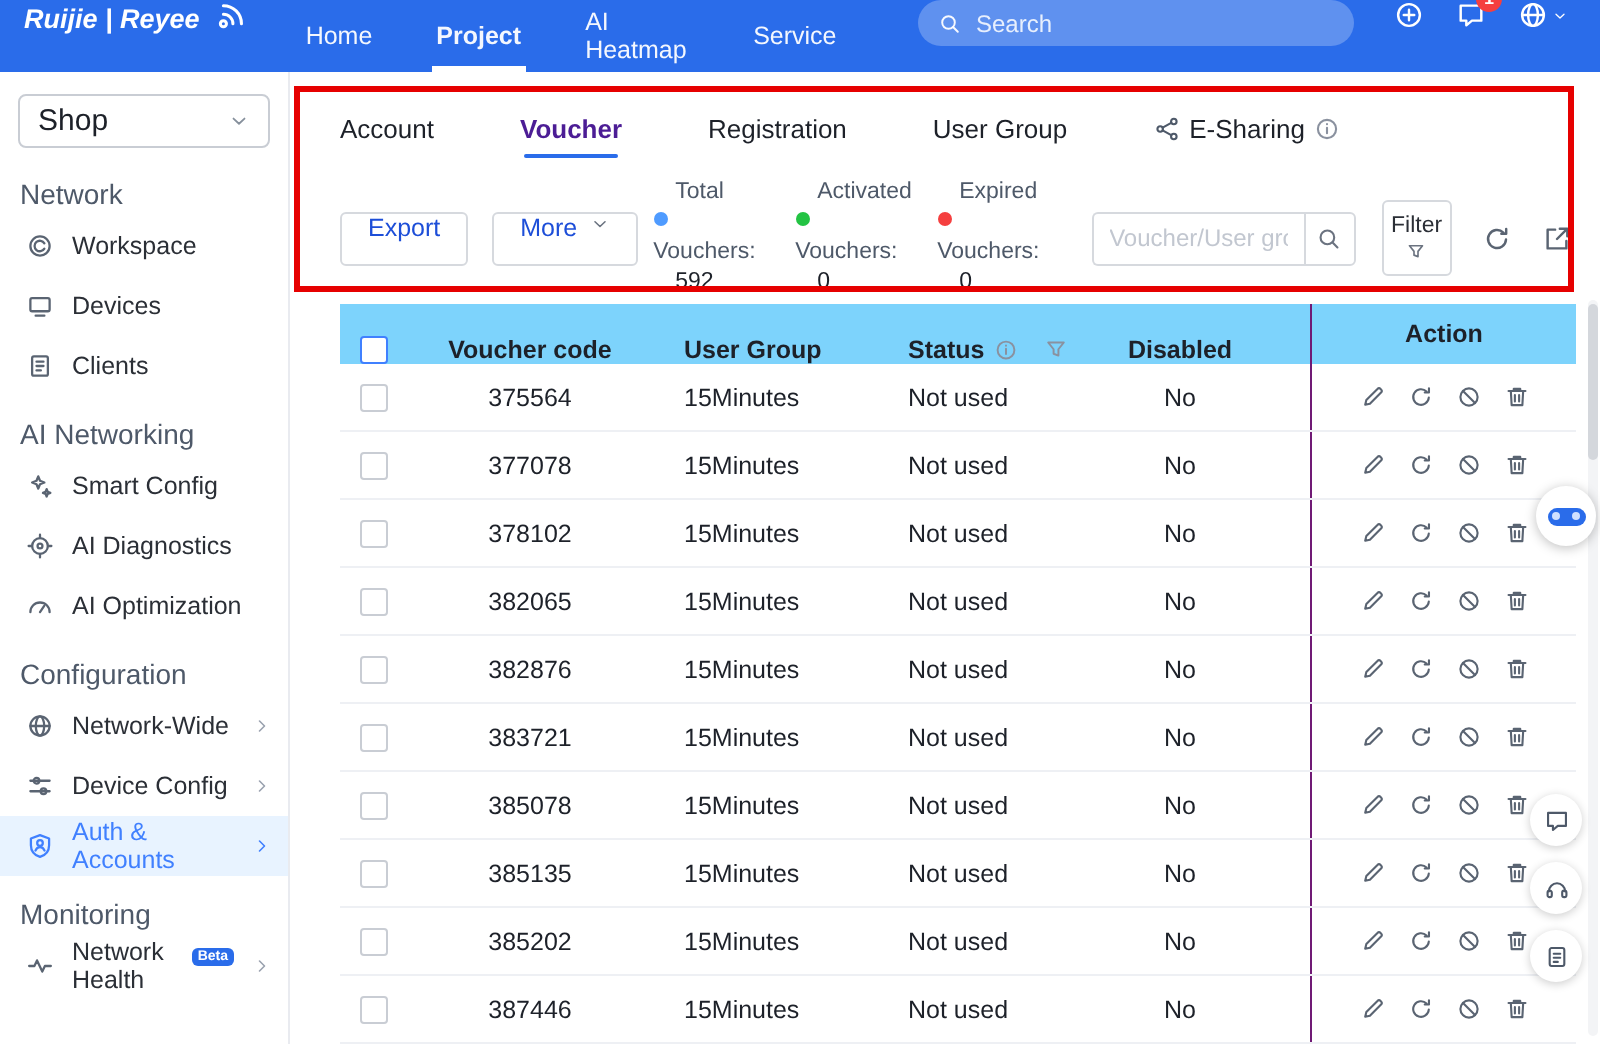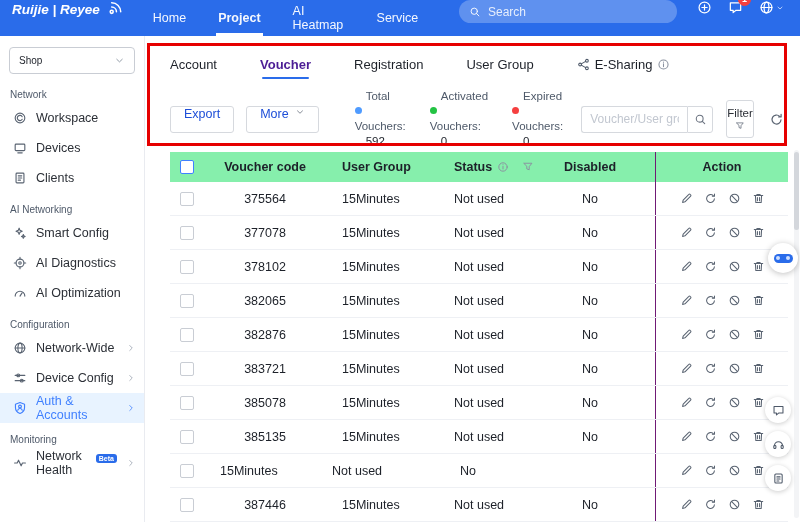--- a/index.html
+++ b/index.html
@@ -21,23 +21,23 @@
   .top-search input{flex:1;background:transparent;border:none;outline:none;color:#fff;font-size:12px;font-family:inherit}
   .top-search input::placeholder{color:rgba(255,255,255,.85)}
   .top-icons{display:flex;align-items:center;gap:16px;padding:0 16px 0 20px}
   .tico{position:relative;display:flex;align-items:center;cursor:pointer}
   .tico svg{width:15px;height:15px;stroke:#fff}
   .badge{position:absolute;top:-7px;right:-8px;min-width:13px;height:13px;border-radius:7px;background:#f53f3f;color:#fff;font-size:9px;line-height:13px;text-align:center;padding:0 2px;font-weight:bold}
   .caret-mini{width:8px!important;height:8px!important;margin-left:2px}
 
   
   .sidebar{position:absolute;top:36px;left:0;bottom:0;width:145px;background:#fff;border-right:1px solid #e9ebf0;z-index:5}
-  .shop{margin:11px 9px 4px;height:27px;border:1px solid #c9cdd4;border-radius:4px;display:flex;align-items:center;justify-content:space-between;padding:0 9px;font-size:10px;cursor:pointer}
+  .shop{margin:11px 9px 4px;height:27px;border:1px solid #c9cdd4;border-radius:4px;display:flex;align-items:center;justify-content:space-between;padding:0 9px;font-size:15px;cursor:pointer}
   .shop svg{width:11px;height:11px;stroke:#86909c}
-  .sec{padding:11px 0 3px 10px;font-size:10px;color:#4e5969}
+  .sec{padding:11px 0 3px 10px;font-size:14px;color:#4e5969}
   .side-item{height:30px;display:flex;align-items:center;gap:9px;padding:0 8px 0 13px;font-size:12.5px;color:#2b2f36;cursor:pointer}
   .side-item svg.sico{width:14px;height:14px;stroke:#5a6472;flex:none}
   .side-item .chev{margin-left:auto;display:flex}
   .side-item .chev svg{width:10px;height:10px;stroke:#9aa2af}
   .side-item.active{background:#e8f3ff;color:#4080ff}
   .side-item.active svg.sico,.side-item.active .chev svg{stroke:#4080ff}
   .beta{font-size:7px;background:#2a6cea;color:#fff;border-radius:3px;padding:1px 3px;margin-left:2px;transform:translateY(-5px);display:inline-block;font-weight:bold}
 
   
   .main{position:absolute;left:145px;top:36px;right:0;bottom:0;background:#fff}
@@ -45,39 +45,39 @@
   .tab{position:relative;display:flex;align-items:center;gap:5px;cursor:pointer}
   .tab.active{color:#4c1d95;font-weight:bold}
   .tab.active::after{content:"";position:absolute;left:2px;right:2px;bottom:-7px;height:2px;background:#2a6cea;border-radius:1px}
   .tab svg{width:13px;height:13px;stroke:#4e5969}
   .tab svg.info-sm{width:13px;height:13px;stroke:#8a919f}
 
   .toolbar{position:absolute;top:57px;left:25px;right:14px;height:52px;display:flex;align-items:center}
   .btn{height:27px;border:1px solid #d6d9de;border-radius:3px;background:#fff;display:flex;gap:6px;padding:0 13px;font-size:12.5px;color:#1d4ed8;cursor:pointer}
   .btn svg{width:10px;height:10px;stroke:#6b7380}
   .btn+.btn{margin-left:12px}
-  .stats{display:flex;gap:24px;margin-left:36px}
+  .stats{display:flex;gap:12px;margin-left:8px}
   .stat{font-size:11.5px;line-height:15px;color:#4e5969}
   .stat .dot{display:inline-block;width:7px;height:7px;border-radius:50%;margin-right:4px;vertical-align:1px}
   .stat .l1{padding-left:11px}
   .stat .val{padding-left:11px;color:#1d2129}
   .vsearch{margin-left:18px;display:flex;height:27px}
   .vsearch input{width:106px;border:1px solid #d6d9de;border-right:none;border-radius:3px 0 0 3px;padding:0 8px;font-size:12px;outline:none;font-family:inherit;color:#1d2129}
   .vsearch input::placeholder{color:#c2c7d0}
   .vsearch .sbtn{width:26px;border:1px solid #d6d9de;border-radius:0 3px 3px 0;display:flex;align-items:center;justify-content:center;background:#fff;cursor:pointer}
   .vsearch .sbtn svg{width:13px;height:13px;stroke:#6b7380}
   .filterbtn{margin-left:13px;width:37px;height:38px;border:1px solid #d6d9de;border-radius:3px;display:flex;flex-direction:column;align-items:center;justify-content:center;gap:2px;font-size:11.5px;color:#2b2f36;cursor:pointer;background:#fff}
   .filterbtn svg{width:10px;height:10px;stroke:#6b7380}
   .tool-icons{display:flex;align-items:center;gap:15px;margin-left:15px}
   .tib{display:flex;cursor:pointer}
   .tib svg{width:15px;height:15px;stroke:#5a6472}
 
   
   .table{position:absolute;left:25px;right:12px;top:116px;bottom:0;font-size:12.5px}
-  .thead{display:flex;align-items:center;height:30px;background:#86efac;font-weight:bold}
+  .thead{display:flex;align-items:flex-end;height:30px;background:#7dd3fc;font-weight:bold}
   .trow{display:flex;align-items:center;height:34px;border-bottom:1px solid #eef0f4;background:#fff}
   .c-check{width:34px;display:flex;justify-content:center}
   .cb{width:14px;height:14px;border:1px solid #c9cdd4;border-radius:2px;background:#fff;cursor:pointer}
   .cb-head{border-color:#4080ff}
   .c-code{width:122px;text-align:center}
   .c-group{width:118px;padding-left:16px}
   .c-status{width:108px;padding-left:10px;display:flex;align-items:center;gap:5px}
   .c-status .hico{display:flex}
   .c-status .hico svg{width:12px;height:12px;stroke:#8a919f}
   .c-status .funnel{margin-left:8px}
@@ -651,20 +651,21 @@
               <path d="M2.8 4.3h10.4M6 4.3V3h4v1.3M4.2 4.3l.5 8.7h6.6l.5-8.7M6.7 6.8v3.9M9.3 6.8v3.9"></path>
             </svg>
           </span>
       </span>
     </div>
 
     <div class="trow">
       <span class="c-check">
           <span class="cb"></span>
         </span>
+      <span class="c-code">385202</span>
       <span class="c-group">15Minutes</span>
       <span class="c-status">Not used</span>
       <span class="c-disabled">No</span>
       <span class="c-action">
         <span class="act">
             <svg viewBox="0 0 16 16">
               <path d="M3.2 12.8l.7-2.9 7-7a1.1 1.1 0 0 1 1.6 0l.6.6a1.1 1.1 0 0 1 0 1.6l-7 7z"></path>
             </svg>
           </span>
         <span class="act">

